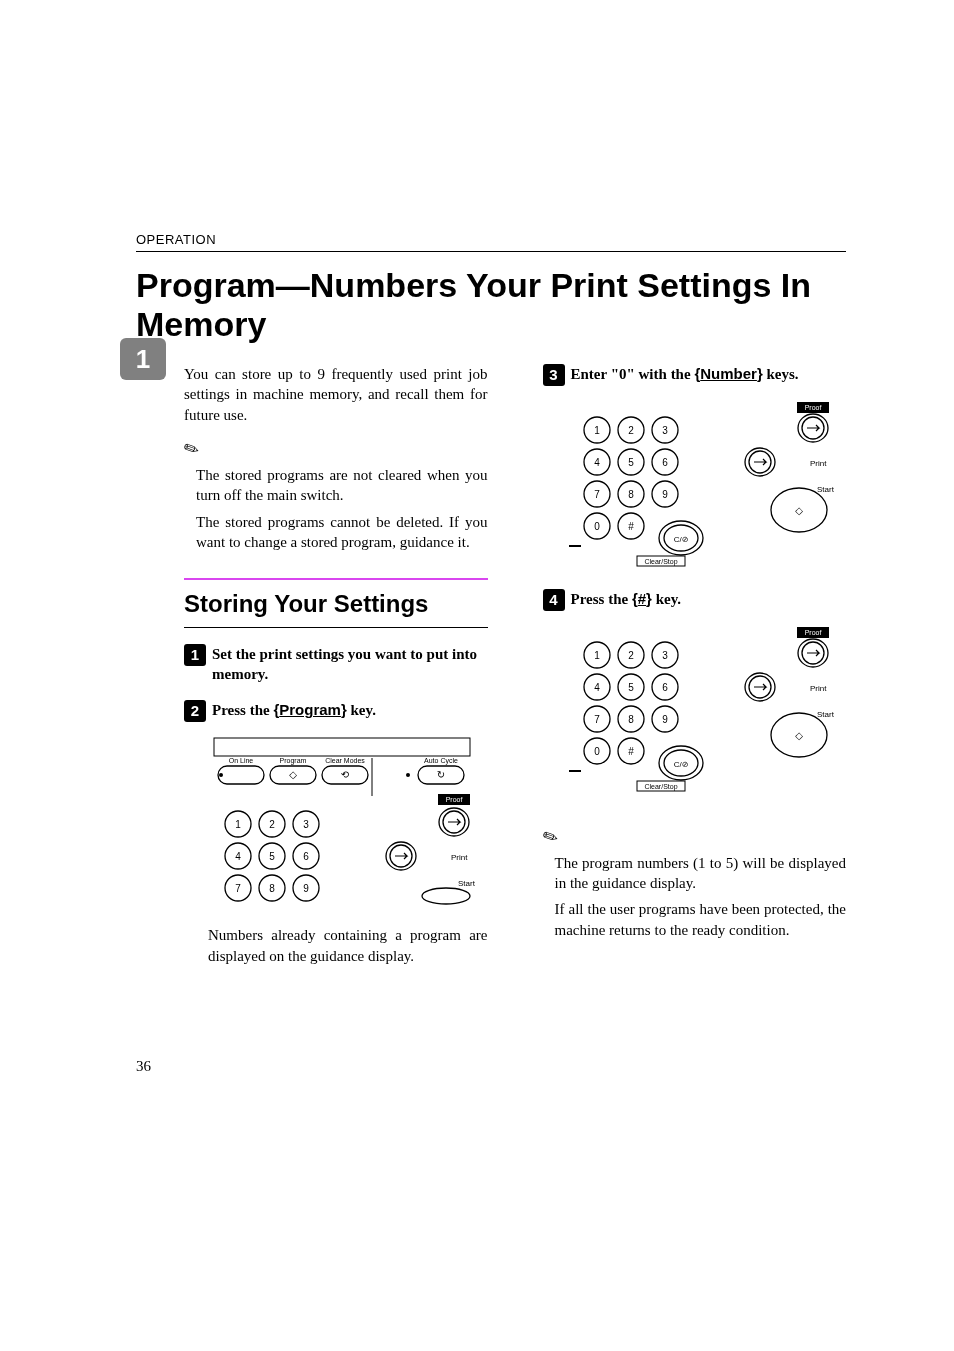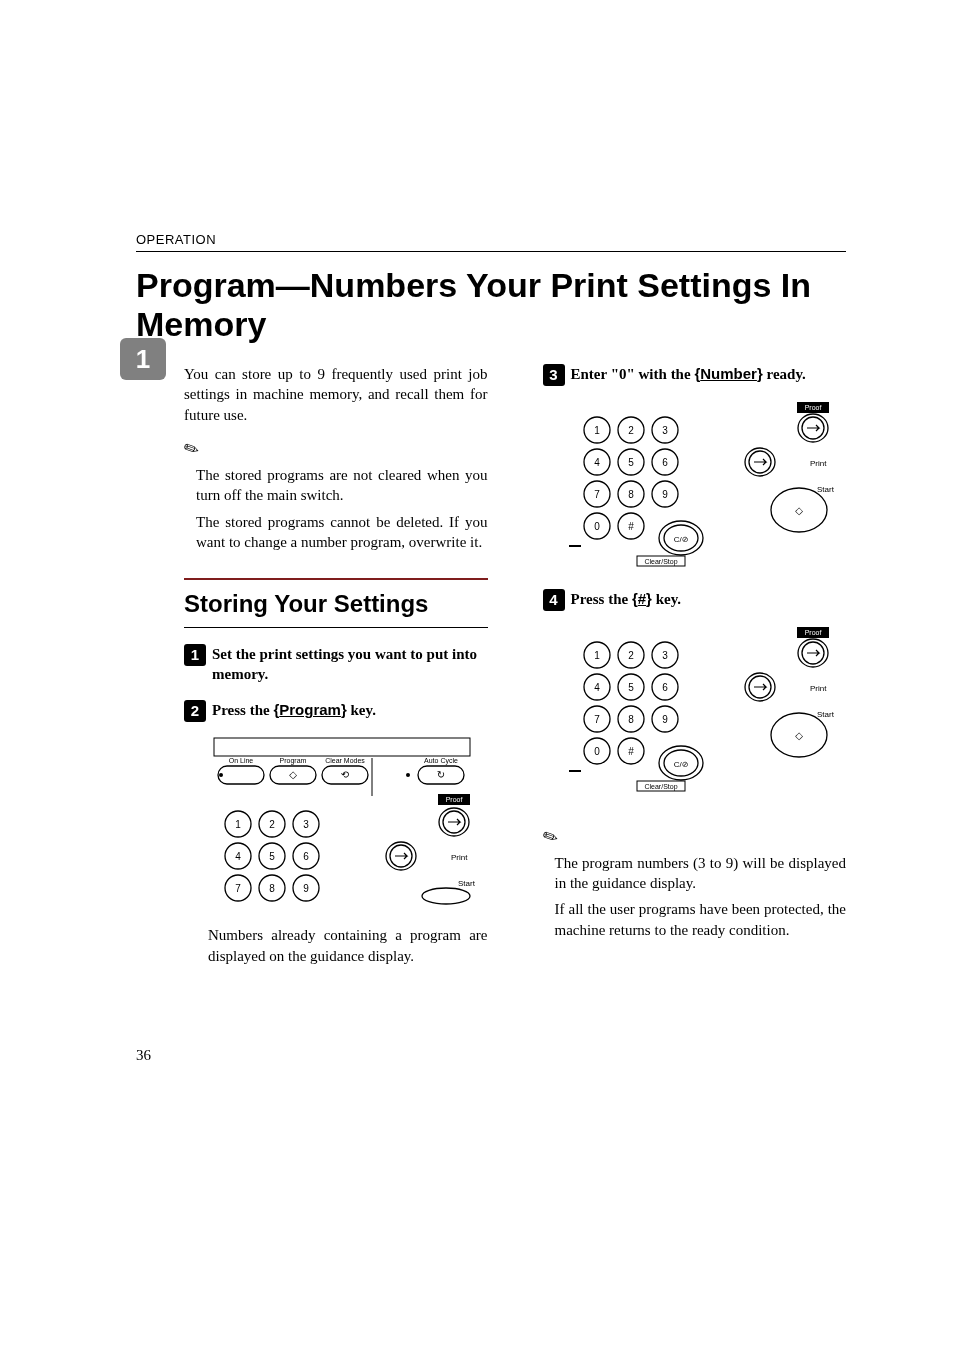--- a/index.html
+++ b/index.html
@@ -7,30 +7,30 @@
   .page { position: relative; width: 954px; height: 1229px; padding: 232px 108px 60px 136px; }
   .running-head { font-size: 13px; letter-spacing: 0.5px; font-family: Arial, Helvetica, sans-serif; }
   .hr-thin { border: none; border-top: 1px solid #000; margin-top: 4px; }
   .title { font-family: Arial, Helvetica, sans-serif; font-weight: bold; font-size: 34px; line-height: 1.15; margin-top: 14px; }
   .chapter-tab { position: absolute; left: 120px; top: 338px; width: 46px; height: 42px; background: #808080; border-radius: 6px; display: flex; align-items: center; justify-content: center; color: #fff; font-size: 26px; font-family: Arial, Helvetica, sans-serif; font-weight: bold; }
   .two-col { display: flex; gap: 55px; margin-top: 20px; }
   .col { width: 318px; font-size: 15px; line-height: 1.35; }
   .col-left { margin-left: 48px; }
   .note-icon { font-size: 18px; transform: rotate(-25deg); display: inline-block; margin-top: 12px; margin-bottom: 4px; }
   .indent-para { margin-left: 12px; text-align: justify; margin-bottom: 6px; }
-  .subhead { font-family: Arial, Helvetica, sans-serif; font-weight: bold; font-size: 24px; margin-top: 26px; border-top: 2px solid #7f1d1d; border-bottom: 1px solid #000; padding: 8px 0 6px 0; }
+  .subhead { font-family: Arial, Helvetica, sans-serif; font-weight: bold; font-size: 24px; margin-top: 26px; border-top: 2px solid #d946ef; border-bottom: 1px solid #000; padding: 8px 0 6px 0; }
   .step { display: flex; align-items: flex-start; margin-top: 16px; }
   .step-num { width: 22px; height: 22px; background: #000; color: #fff; font-family: Arial, Helvetica, sans-serif; font-weight: bold; font-size: 15px; display: flex; align-items: center; justify-content: center; border-radius: 3px; flex-shrink: 0; margin-right: 6px; }
   .step-text { font-weight: bold; font-size: 15px; line-height: 1.35; }
   .button-key { font-family: Arial, Helvetica, sans-serif; font-weight: bold; text-decoration: underline; }
   .bracket { font-family: Arial, Helvetica, sans-serif; font-weight: bold; }
   .figure { margin: 14px 0 14px 24px; }
   .fig-caption { margin: 12px 0 12px 24px; text-align: justify; }
   .italic { font-style: italic; }
-  .page-num { position: absolute; left: 136px; bottom: 165px; font-size: 15px; }
+  .page-num { position: absolute; left: 136px; bottom: 154px; font-size: 15px; }
 
   
   svg .kp-btn { fill: #fff; stroke: #000; stroke-width: 1.3; }
   svg text { font-family: Arial, Helvetica, sans-serif; font-size: 10px; }
   svg .small-label { font-size: 8px; }
   svg .badge { font-size: 7px; }
 </style>
 </head>
 <body>
 
@@ -42,21 +42,21 @@
 
   <div class="chapter-tab">1</div>
 
   <div class="two-col">
 
     <div class="col col-left">
       <p style="text-align:justify">You can store up to 9 frequently used print job settings in machine memory, and recall them for future use.</p>
 
       <span class="note-icon">✎</span>
       <p class="indent-para">The stored programs are not cleared when you turn off the main switch.</p>
-      <p class="indent-para">The stored programs cannot be deleted. If you want to change a number program, overwrite it.</p>
+      <p class="indent-para">The stored programs cannot be deleted. If you want to change a stored program, guidance it.</p>
 
       <div class="subhead">Storing Your Settings</div>
 
       
       <div class="step">
         <div class="step-num">1</div>
         <div class="step-text">Set the print settings you want to put into memory.</div>
       </div>
 
       
@@ -125,21 +125,21 @@
       </div>
 
       <p class="fig-caption">Numbers already containing a program are displayed on the guidance display.</p>
     </div>
 
     <div class="col">
       
       <div class="step" style="margin-top:0">
         <div class="step-num">3</div>
         <div class="step-text">
-          <span>Enter "0" with the </span><span class="bracket">{</span><span class="button-key">Number</span><span class="bracket">}</span><span> ready.</span>
+          <span>Enter "0" with the </span><span class="bracket">{</span><span class="button-key">Number</span><span class="bracket">}</span><span> keys.</span>
         </div>
       </div>
 
       <div class="figure">
         <svg width="268" height="168" viewBox="0 0 268 168">
           <rect x="230" y="2" width="32" height="11" fill="#000"></rect>
           <text x="246" y="10" text-anchor="middle" fill="#fff" class="badge">Proof</text>
           <g>
             <circle cx="30" cy="30" r="13" class="kp-btn"></circle>
               <text x="30" y="34" text-anchor="middle">1</text>
@@ -232,19 +232,19 @@
           <ellipse cx="114" cy="138" rx="22" ry="17" class="kp-btn"></ellipse>
             <ellipse cx="114" cy="138" rx="17" ry="13" class="kp-btn"></ellipse>
           <text x="114" y="142" text-anchor="middle" class="small-label"><tspan>C/</tspan>⊘</text>
           <rect x="70" y="156" width="48" height="10" fill="#fff" stroke="#000"></rect>
           <text x="94" y="164" text-anchor="middle" class="badge">Clear/Stop</text>
           <line x1="2" y1="146" x2="14" y2="146" stroke="#000" stroke-width="2"></line>
         </svg>
       </div>
 
       <span class="note-icon">✎</span>
-      <p class="indent-para">The program numbers (3 to 9) will be displayed in the guidance display.</p>
+      <p class="indent-para">The program numbers (1 to 5) will be displayed in the guidance display.</p>
       <p class="indent-para">If all the user programs have been protected, the machine returns to the ready condition.</p>
     </div>
   </div>
 
   <div class="page-num">36</div>
 </div>
 
 </body></html>

